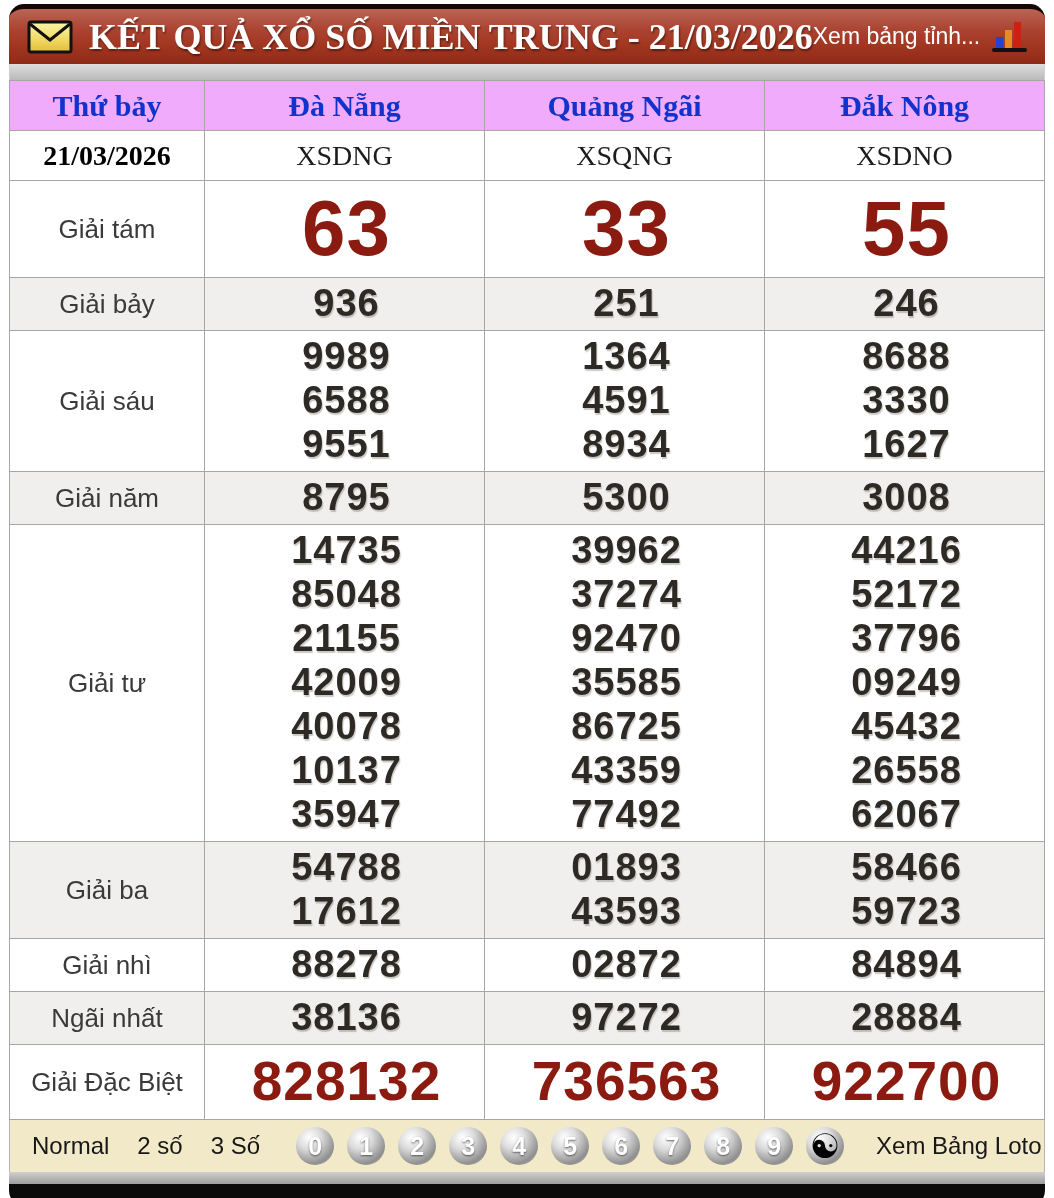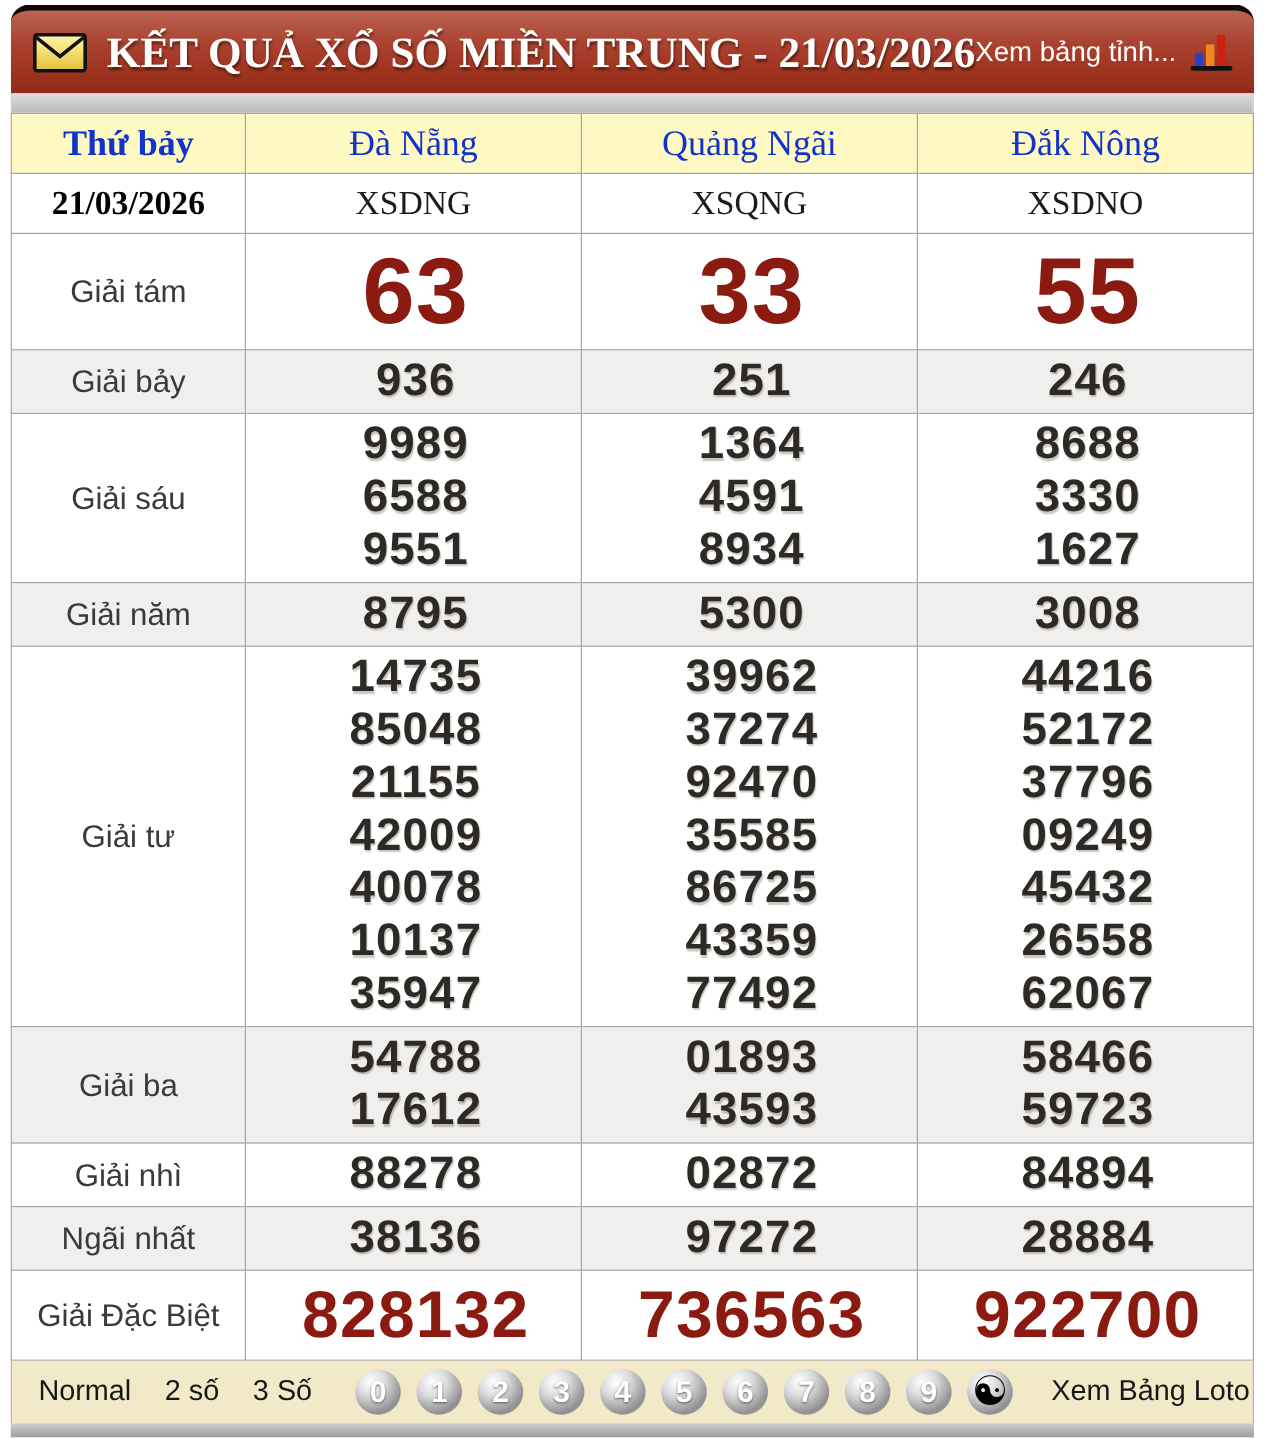--- a/index.html
+++ b/index.html
@@ -6,21 +6,21 @@
   body {
     width: 1054px; height: 1198px;
     background: #ffffff;
     font-family: "Liberation Sans", sans-serif;
     overflow: hidden;
   }
   .widget { width: 1036px; margin: 4px auto 0 auto; }
 
   
   .header-bar {
-    height: 74px;
+    height: 60px;
     border-radius: 15px 15px 0 0;
     border-top: 5px solid #160604;
     background: linear-gradient(180deg, #bb6454 0%, #ab4331 38%, #a0351f 70%, #8f2a18 100%);
     display: flex; align-items: center;
     padding: 0 18px;
   }
   .envelope-wrap { margin-right: 16px; display: flex; }
   .header-title {
     font-family: "Liberation Serif", serif;
     font-weight: bold; font-size: 36px; color: #fff;
@@ -36,29 +36,29 @@
   .bevel-top { height: 16px; background: linear-gradient(180deg, #dedede, #b9b9b9); border-left:1px solid #cfcfcf; border-right:1px solid #cfcfcf; }
   .bevel-bottom { height: 12px; background: linear-gradient(180deg, #cfcfcf, #9d9d9d); }
   .bottom-cap { height: 24px; background: #0a0a0a; border-radius: 0 0 18px 18px; }
 
   
   table.results { width: 100%; border-collapse: collapse; background: #fff; table-layout: fixed; }
   table.results td { border: 1px solid #a6a6a6; text-align: center; vertical-align: middle; }
   col.c-label { width: 195px; }
 
   tr.shade td { background: #f0efee; }
-  tr.head-row td { background: #fef9c3; height: 50px; }
+  tr.head-row td { background: #f0abfc; height: 50px; }
   tr.code-row td { height: 50px; }
 
   .day-label {
     font-family: "Liberation Serif", serif; font-weight: bold;
     font-size: 30px; color: #1133cc; cursor: pointer;
   }
   .province-name {
-    font-family: "Liberation Serif", serif; font-weight: normal;
+    font-family: "Liberation Serif", serif; font-weight: bold;
     font-size: 30px; color: #1133cc; cursor: pointer;
   }
   .draw-date { font-family: "Liberation Serif", serif; font-weight: bold; font-size: 28px; color: #000; }
   .station-code { font-family: "Liberation Serif", serif; font-size: 28px; color: #1c1c1c; }
 
   td.prize-label-cell { font-size: 26px; color: #3a3a3a; padding: 8px 2px; }
   td.prize-cell { padding: 3px 0 5px 4px; }
 
   .num {
     font-weight: bold; font-size: 38px; line-height: 44px;

